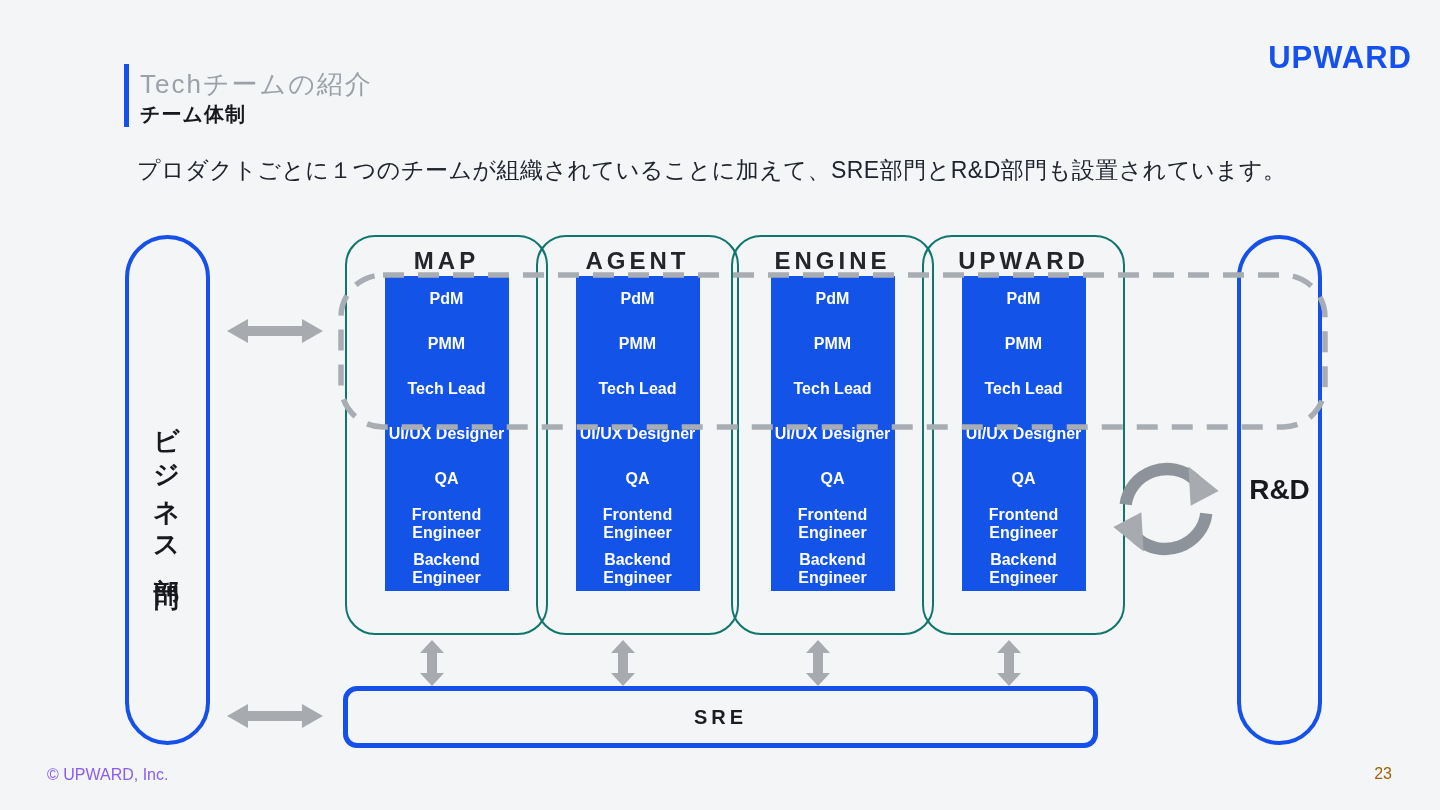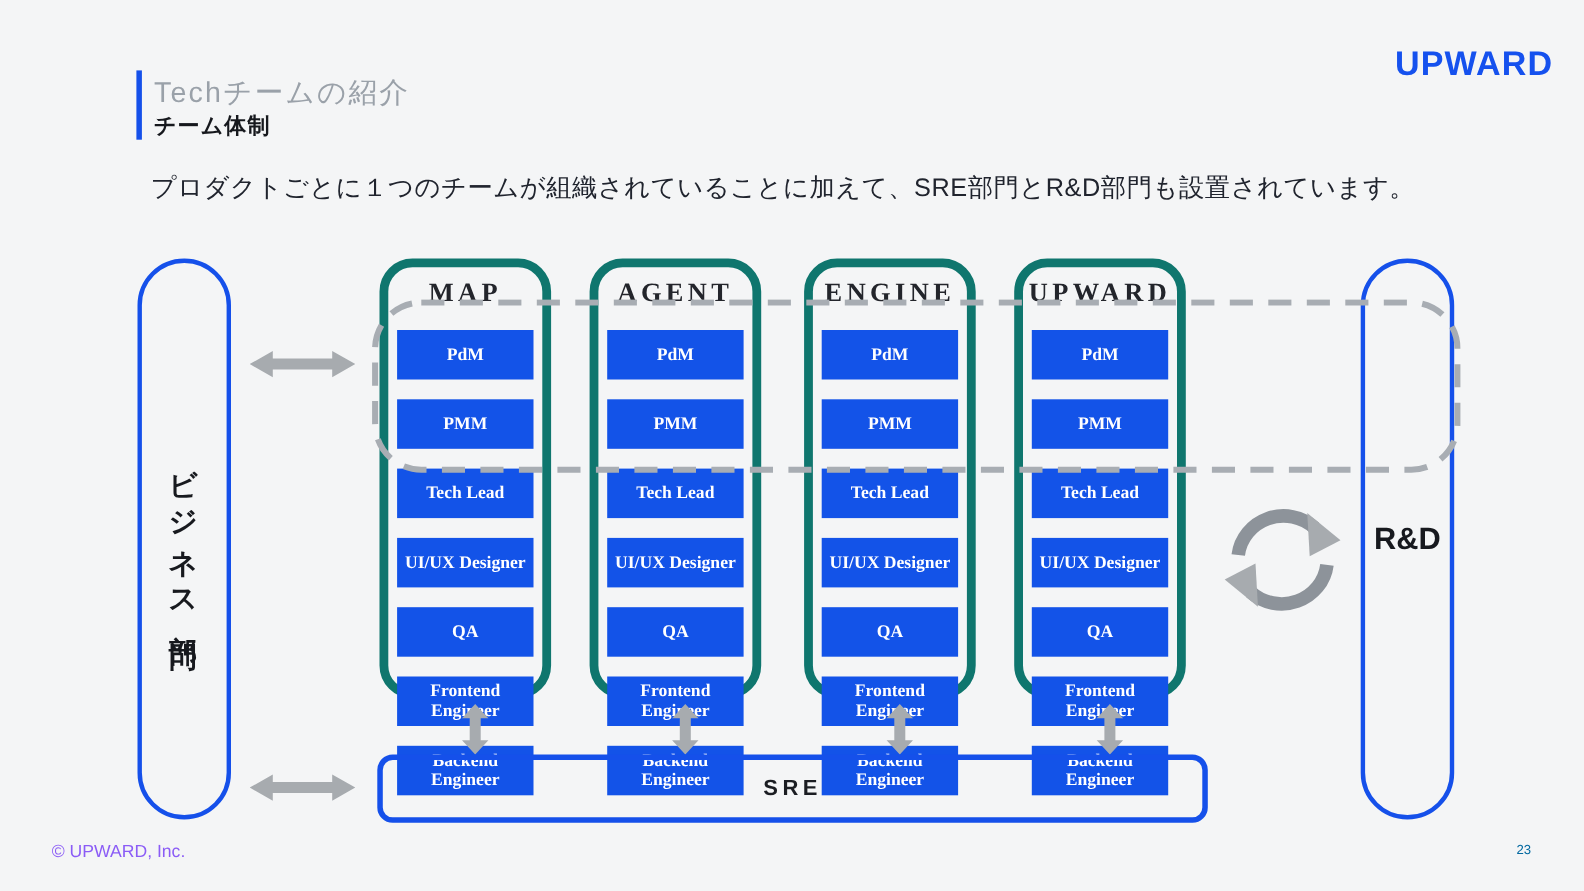--- a/index.html
+++ b/index.html
@@ -27,30 +27,30 @@
   }
   .pill-business { left:125px; }
   .pill-rnd { left:1237px; }
   .pill-business .pill-label {
     writing-mode:vertical-rl; text-orientation:upright;
     font-size:26px; font-weight:700; color:#17191e; letter-spacing:8px;
   }
   .pill-rnd .pill-label { font-size:28px; font-weight:700; color:#17191e; }
 
   .team-column {
-    position:absolute; top:235px; width:156px; height:400px;
-    border:8px solid #0f766e; border-radius:30px;
-    padding-top:9px; z-index:1;font-family:Liberation Serif, serif;
+    position:absolute; top:235px; width:203px; height:400px;
+    border:2px solid #0f766e; border-radius:30px;
+    padding-top:9px; z-index:1;
   }
   .team-title {
     text-align:center; font-size:24px; font-weight:800; color:#23252b;
     letter-spacing:4px; height:30px; line-height:30px;
   }
   .role-box {
-    width:124px; height:45px; margin:18px auto 0 auto;
+    width:124px; height:45px; margin:0 auto 0 auto;
     background:#1353e8; color:#ffffff;
     display:flex; align-items:center; justify-content:center; text-align:center;
     font-size:16px; font-weight:600; line-height:18px;
   }
   .role-box:first-of-type { margin-top:6px; }
 
   .sre-box {
     position:absolute; left:343px; top:686px; width:755px; height:62px;
     border:5px solid #1550ea; border-radius:14px;
     display:flex; align-items:center; justify-content:center; z-index:1;
@@ -63,21 +63,21 @@
   .h-arrow { position:absolute; width:96px; height:30px; z-index:1; }
   .h-arrow-top { left:227px; top:316px; }
   .h-arrow-bottom { left:227px; top:701px; }
   .v-arrow { position:absolute; width:30px; height:46px; top:640px; z-index:1; }
   .v-arrow-0 { left:417px; } .v-arrow-1 { left:608px; }
   .v-arrow-2 { left:803px; } .v-arrow-3 { left:994px; }
   .cycle-icon { position:absolute; left:1110px; top:444px; width:112px; height:130px; z-index:1; }
 
   
   .footer { position:absolute; left:47px; top:766px; font-size:16px; color:#8b5cf6; }
-  .page-number { position:absolute; right:48px; top:765px; font-size:12px; color:#0369a1; }
+  .page-number { position:absolute; right:48px; top:765px; font-size:16px; color:#a16207; }
 </style>
 </head>
 <body>
 
 <div class="slide">
 
   <div class="accent-bar"></div>
   <div class="eyebrow">Techチームの紹介</div>
   <div class="page-title">チーム体制</div>
   <div class="logo">UPWARD</div>

